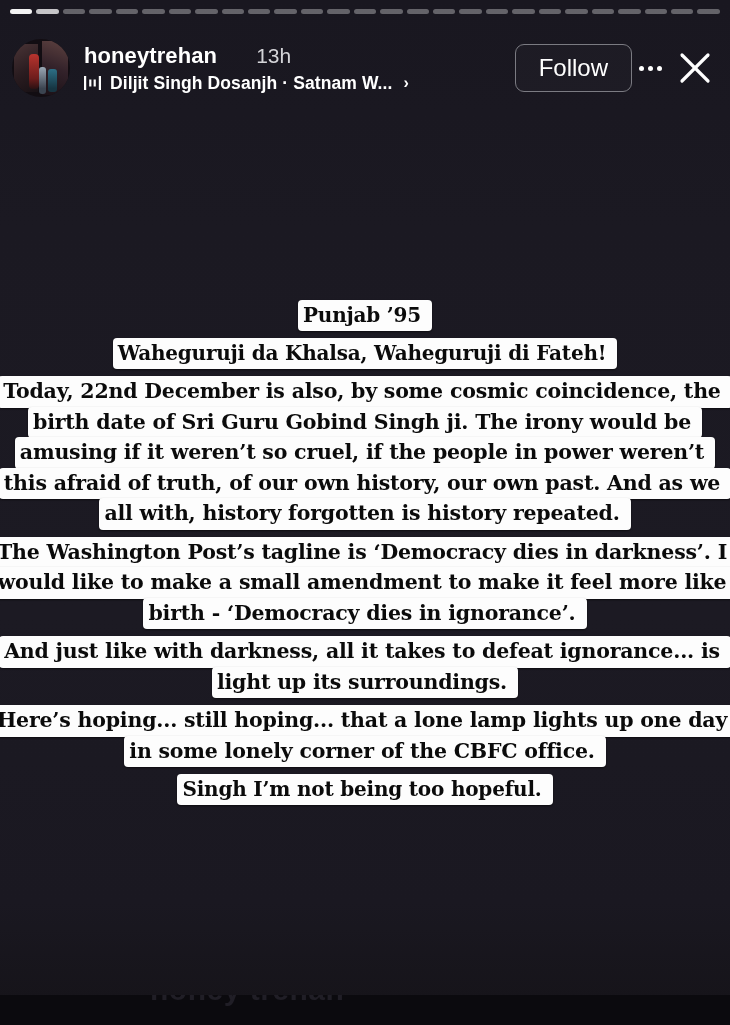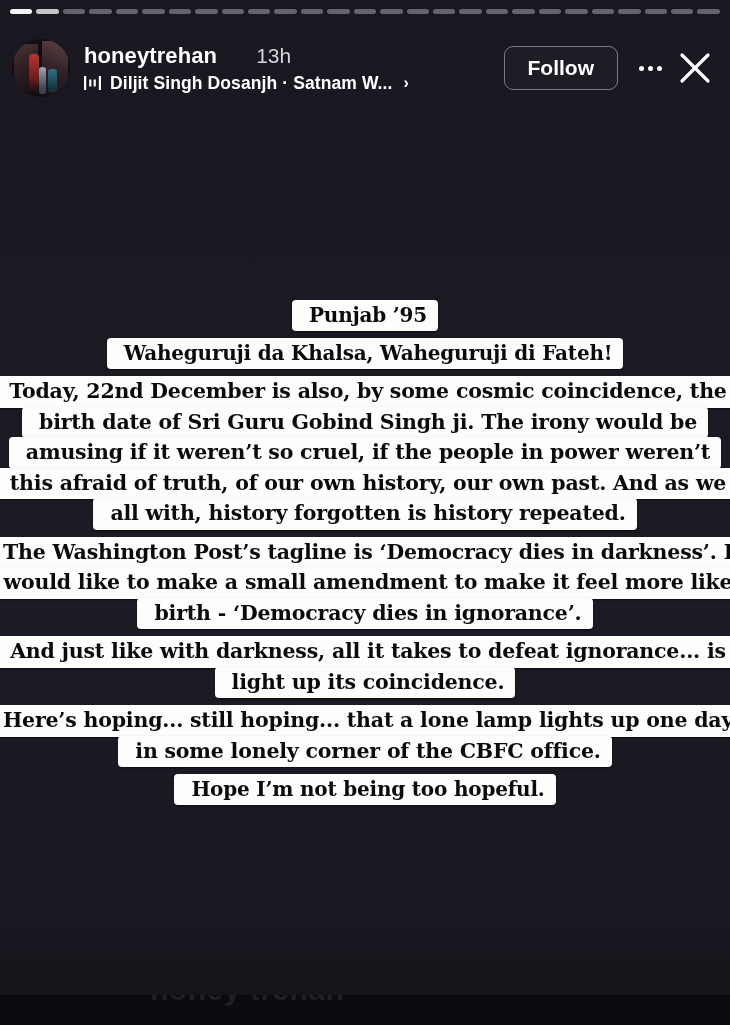--- a/index.html
+++ b/index.html
@@ -68,22 +68,22 @@
   .music-icon svg { display:block; }
   .music-text {
     color:#ffffff; font-size:17.5px; font-weight:700; letter-spacing:.1px;
   }
   .music-chevron { color:#ffffff; font-size:16px; font-weight:700; margin-left:2px; }
 
   .follow-btn {
     flex:0 0 auto;
     border:1.6px solid #7b7b82; border-radius:9px;
     background:rgba(255,255,255,0.02);
-    color:#ffffff; font-size:21px; font-weight:700;
-    padding:9px 23px; margin-right:14px;
+    color:#ffffff; font-size:24px; font-weight:400;
+    padding:9px 23px; 
     white-space:nowrap; cursor:pointer;
   }
   .more-btn {
     flex:0 0 auto; width:36px; height:36px; cursor:pointer;
     display:flex; align-items:center; justify-content:center; gap:4px;
     margin-right:6px;
   }
   .more-btn i { width:5px; height:5px; border-radius:50%; background:#fff; display:block; }
   .close-btn {
     flex:0 0 auto; width:42px; height:42px; cursor:pointer;
@@ -100,21 +100,21 @@
     display:flex; flex-direction:column; align-items:center;
     width:100%; margin-bottom:8px;
   }
   .tline {
     background:#fdfdfd;
     color:#0b0b0b;
     font-family:"DejaVu Serif", serif;
     font-weight:bold;
     font-size:20.5px;
     line-height:1.0;
-    padding:5px 11px 6px 17px;
+    padding:5px 11px 6px 5px;
     border-radius:4px;
     white-space:nowrap;
     letter-spacing:-0.2px;
     box-shadow:0 1px 2px rgba(0,0,0,0.55);
     margin-bottom:-1px;
   }
   .tblock.small .tline { font-size:20px; }
 
   
   .bottom-watermark {
@@ -221,28 +221,28 @@
         <div class="tline">this afraid of truth, of our own history, our own past. And as we</div>
         <div class="tline">all with, history forgotten is history repeated.</div>
       </div>
       <div class="tblock">
         <div class="tline">The Washington Post’s tagline is ‘Democracy dies in darkness’. I</div>
         <div class="tline">would like to make a small amendment to make it feel more like</div>
         <div class="tline">birth - ‘Democracy dies in ignorance’.</div>
       </div>
       <div class="tblock">
         <div class="tline">And just like with darkness, all it takes to defeat ignorance... is</div>
-        <div class="tline">light up its coincidence.</div>
+        <div class="tline">light up its surroundings.</div>
       </div>
       <div class="tblock">
         <div class="tline">Here’s hoping... still hoping... that a lone lamp lights up one day</div>
         <div class="tline">in some lonely corner of the CBFC office.</div>
       </div>
       <div class="tblock small">
-        <div class="tline">Hope I’m not being too hopeful.</div>
+        <div class="tline">Singh I’m not being too hopeful.</div>
       </div>
     </div>
 
   <div class="bottom-watermark">
     <span>honey trehan</span>
   </div>
 
 </div>
 
 </body></html>

